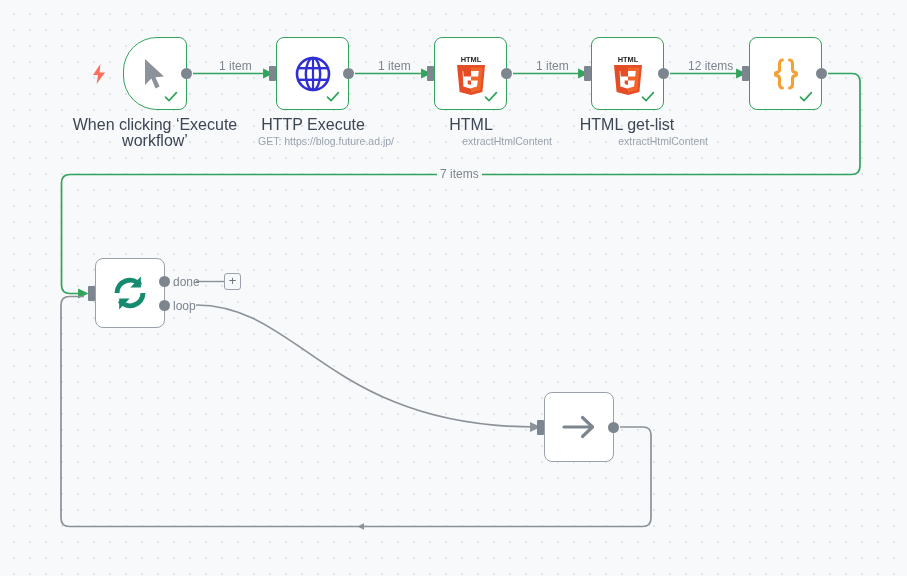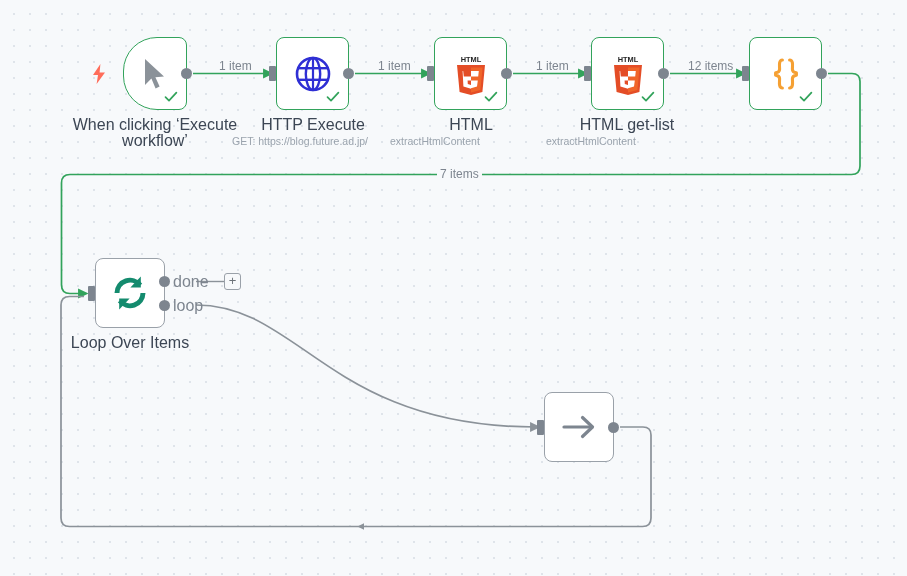--- a/index.html
+++ b/index.html
@@ -47,21 +47,21 @@
     position: absolute;
     text-align: center;
     color: #3c4654;
     font-size: 16px;
     line-height: 16px;
     font-weight: 400;
     white-space: pre-line;
   }
   .nsub {
     position: absolute;
-    text-align: left;
+    text-align: right;
     color: #9aa3ad;
     font-size: 10.5px;
     line-height: 14px;
     white-space: nowrap;
   }
 
   
   .dot {
     position: absolute;
     width: 11px; height: 11px;
@@ -69,21 +69,21 @@
     background: #7d858f;
   }
   .inport {
     position: absolute;
     width: 7px; height: 15px;
     background: #7d858f;
     border-radius: 1px;
   }
   .port-label {
     position: absolute;
-    font-size: 16px;
+    font-size: 12px;
     color: #7d858f;
     line-height: 12px;
     white-space: nowrap;
   }
   .plus-btn {
     position: absolute;
     width: 17px; height: 17px;
     border: 1.3px solid #9aa1a9;
     border-radius: 3px;
     background: #f7f9fb;
@@ -246,21 +246,20 @@
         <path d="M9.2 36.4 L9.2 25.4 L19.6 25.4 Z" fill="#148b6e"></path>
       </svg>
     </span>
   </div>
   <div class="inport" style="left:88px; top:286px;"></div>
   <div class="dot" style="left:159px; top:276px;"></div>
   <div class="dot" style="left:159px; top:300px;"></div>
   <div class="port-label" style="left:173px; top:276px;">done</div>
   <div class="port-label" style="left:173px; top:300px;">loop</div>
   <div class="plus-btn" style="left:224px; top:273px;">+</div>
-  <div class="nlabel" style="left:50px; top:335px; width:160px;">Loop Over Items</div>
 
   <div class="node" style="left:544px; top:392px; width:70px; height:70px;">
     <span class="icon">
       <svg width="36" height="30" viewBox="0 0 36 30">
         <line x1="3" y1="15" x2="31" y2="15" stroke="#7d858f" stroke-width="3.2" stroke-linecap="round"></line>
         <path d="M21.5 5.5 L31.5 15 L21.5 24.5" stroke="#7d858f" stroke-width="3.2" fill="none" stroke-linecap="round" stroke-linejoin="round"></path>
       </svg>
     </span>
   </div>
   <div class="inport" style="left:537px; top:420px;"></div>

